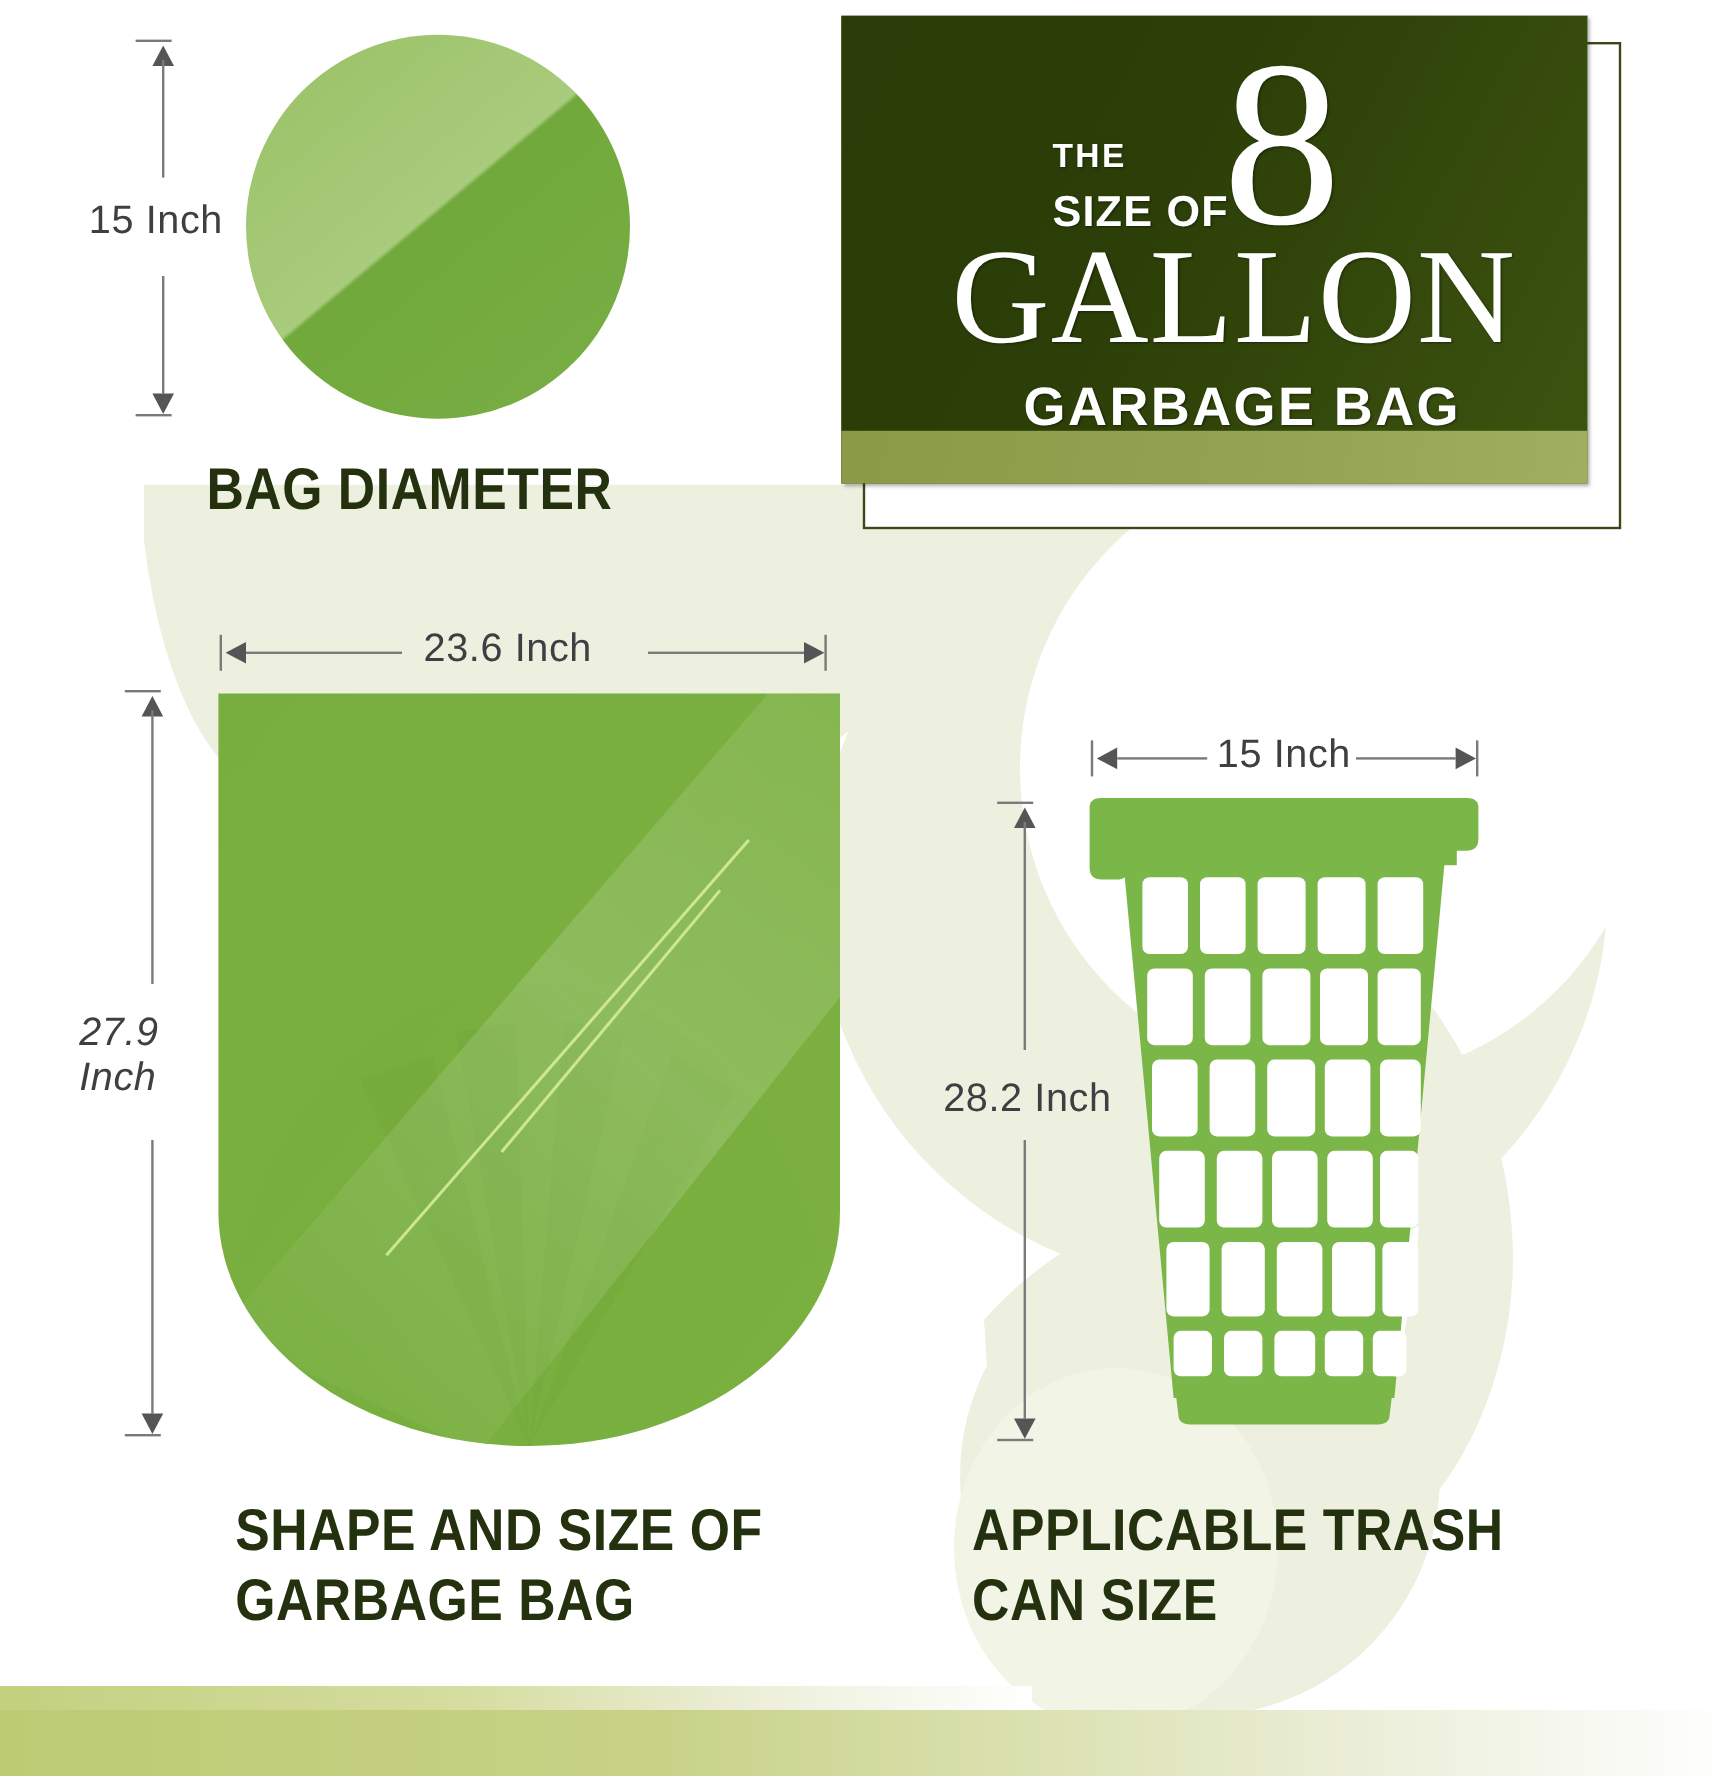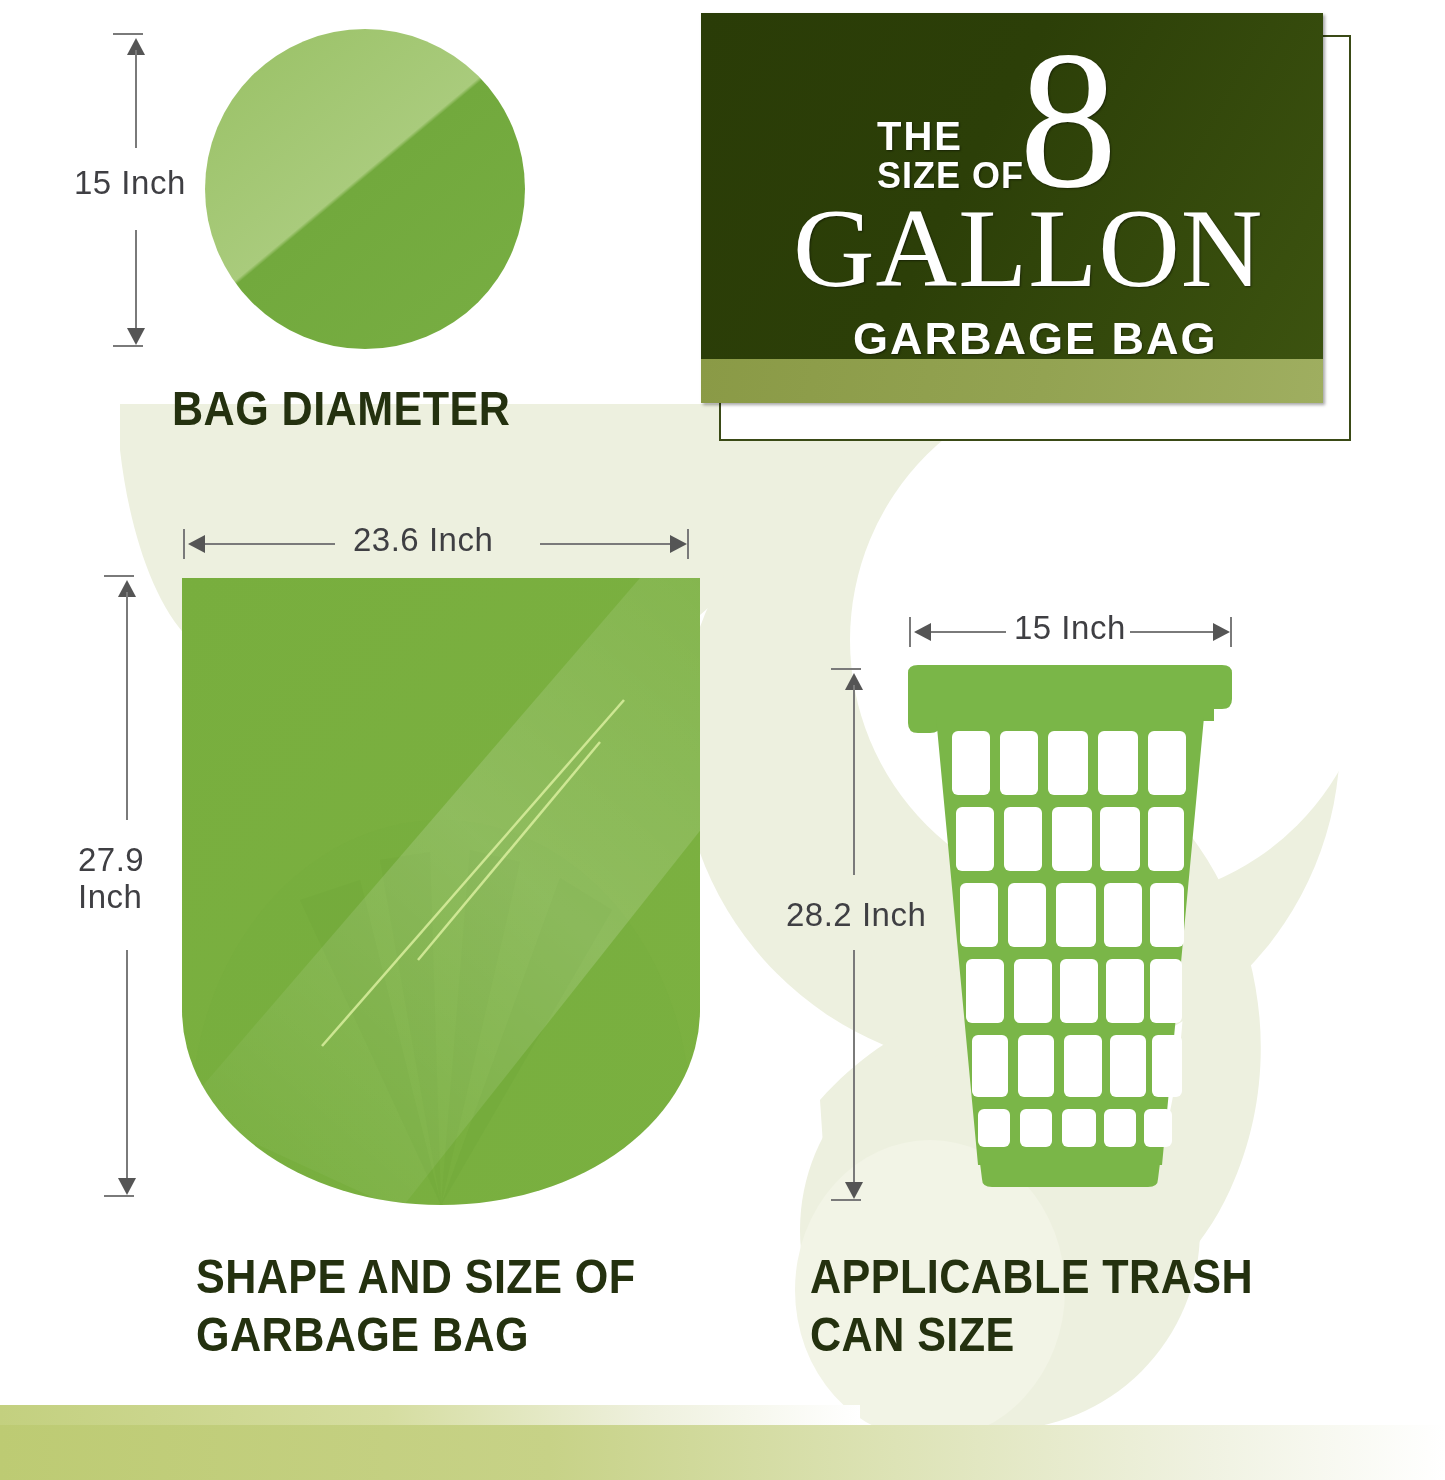--- a/index.html
+++ b/index.html
@@ -136,21 +136,21 @@
   }
   .banner-text {
     position: absolute;
     color: #ffffff;
     font-family: "Liberation Sans", sans-serif;
     text-shadow: 1px 1px 2px rgba(0,0,0,0.45);
   }
   #banner-the {
     left: 176px;
     top: 101px;
-    font-size: 40px;
+    font-size: 28px;
     font-weight: 700;
     letter-spacing: 2px;
   }
   #banner-sizeof {
     left: 176px;
     top: 142px;
     font-size: 36px;
     font-weight: 700;
     letter-spacing: 1px;
   }
@@ -342,21 +342,21 @@
     <div class="dim-label" style="left:353px; top:522px;">23.6 Inch</div>
   </div>
 
   <div>
     <div class="cap-h" style="left:104px; top:575px;"></div>
     <div class="arrow-up" style="left:118px; top:580px;"></div>
     <div class="dim-v" style="left:126px; top:592px; height:228px;"></div>
     <div class="dim-v" style="left:126px; top:950px; height:228px;"></div>
     <div class="arrow-down" style="left:118px; top:1178px;"></div>
     <div class="cap-h" style="left:104px; top:1195px;"></div>
-    <div class="dim-label" style="left:78px; top:842px;">27.9
+    <div class="dim-label" style="left:66px; top:842px;font-style:italic;">27.9
 Inch</div>
   </div>
 
   <div class="caption" style="left:196px; top:1248px;">SHAPE AND SIZE OF
 GARBAGE BAG</div>
 
   <div>
     <div class="cap-v" style="left:909px; top:617px;"></div>
     <div class="arrow-left" style="left:914px; top:623px;"></div>
     <div class="dim-h" style="left:931px; top:631px; width:75px;"></div>

